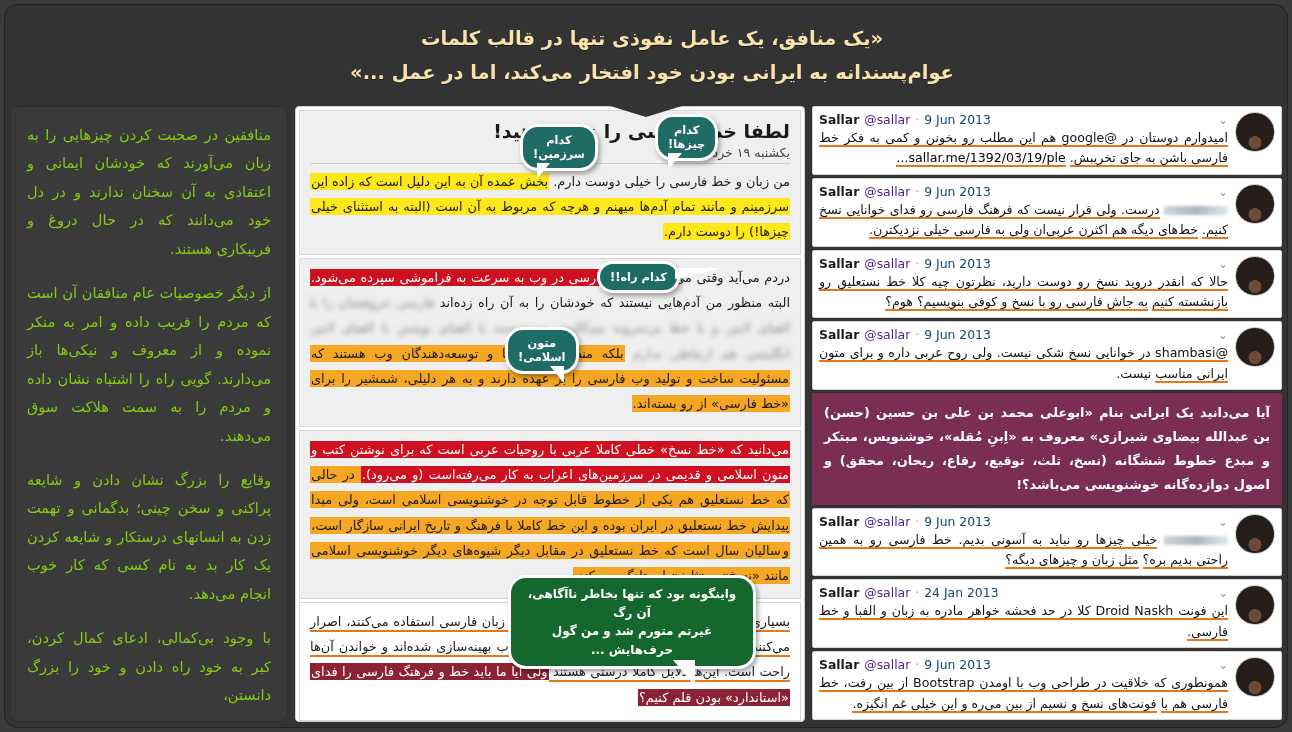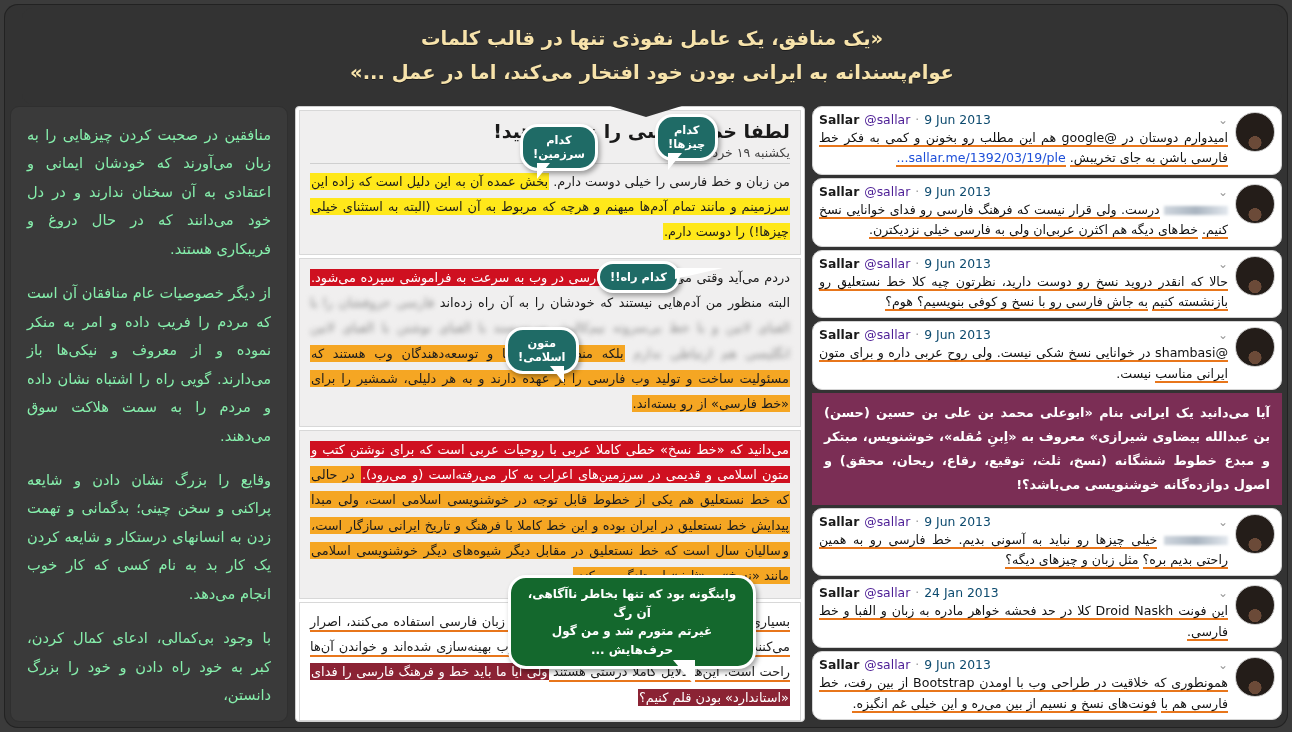--- a/index.html
+++ b/index.html
@@ -61,21 +61,21 @@
   .col-mid{width:510px;flex:none;}
   .col-left{flex:1 1 auto;min-width:0;}
 
   
   .dark-panel{
     width:100%;height:100%;
     background:#3a3a3a;
     border-radius:9px;
     box-sizing:border-box;
     padding:14px 16px 10px 16px;
-    color:#86efac;
+    color:#84cc16;
     direction:rtl;text-align:justify;
     font-size:14.6px;line-height:1.95;
     border:1px solid #2f2f2f;
     overflow:hidden;
   }
   .dark-panel p{margin:0 0 16px 0;}
   .dark-panel p:last-child{margin-bottom:0;}
 
   
   .article{
@@ -136,21 +136,21 @@
 
   
   .tweets{
     width:100%;height:100%;
     display:flex;flex-direction:column;gap:3px;
     overflow:hidden;
   }
   .tweet{
     background:#ffffff;
     border:1px solid #d4d4d4;
-    border-radius:10px;
+    border-radius:2px;
     display:flex;flex-direction:row;
     padding:5px 6px 5px 6px;
     position:relative;
     flex:0 0 auto;
   }
   .tweet-av{
     width:38px;height:38px;border-radius:50%;
     flex:none;margin-left:7px;
     background:#2b2520;
     overflow:hidden;position:relative;
@@ -169,21 +169,21 @@
   .tw-date{color:#0c4a6e;}
   .tw-caret{
     margin-left:auto;color:#9a9a9a;font-size:12px;line-height:1;
     cursor:pointer;
   }
   .tw-text{
     font-size:12.6px;line-height:1.62;color:#111;text-align:justify;
     direction:rtl;margin-top:1px;
   }
   .u-o{border-bottom:2px solid #e8761b;}
-  .link{color:#1d4ed8;}
+  .link{color:#000000;}
   .redact{
     display:inline-block;width:64px;height:9px;
     background:linear-gradient(90deg,#cfd6de,#a9b4c0,#e3e8ee);
     filter:blur(1.6px);vertical-align:middle;
   }
 
   
   .purple-call{
     background:#7b2e55;
     color:#ffffff;

